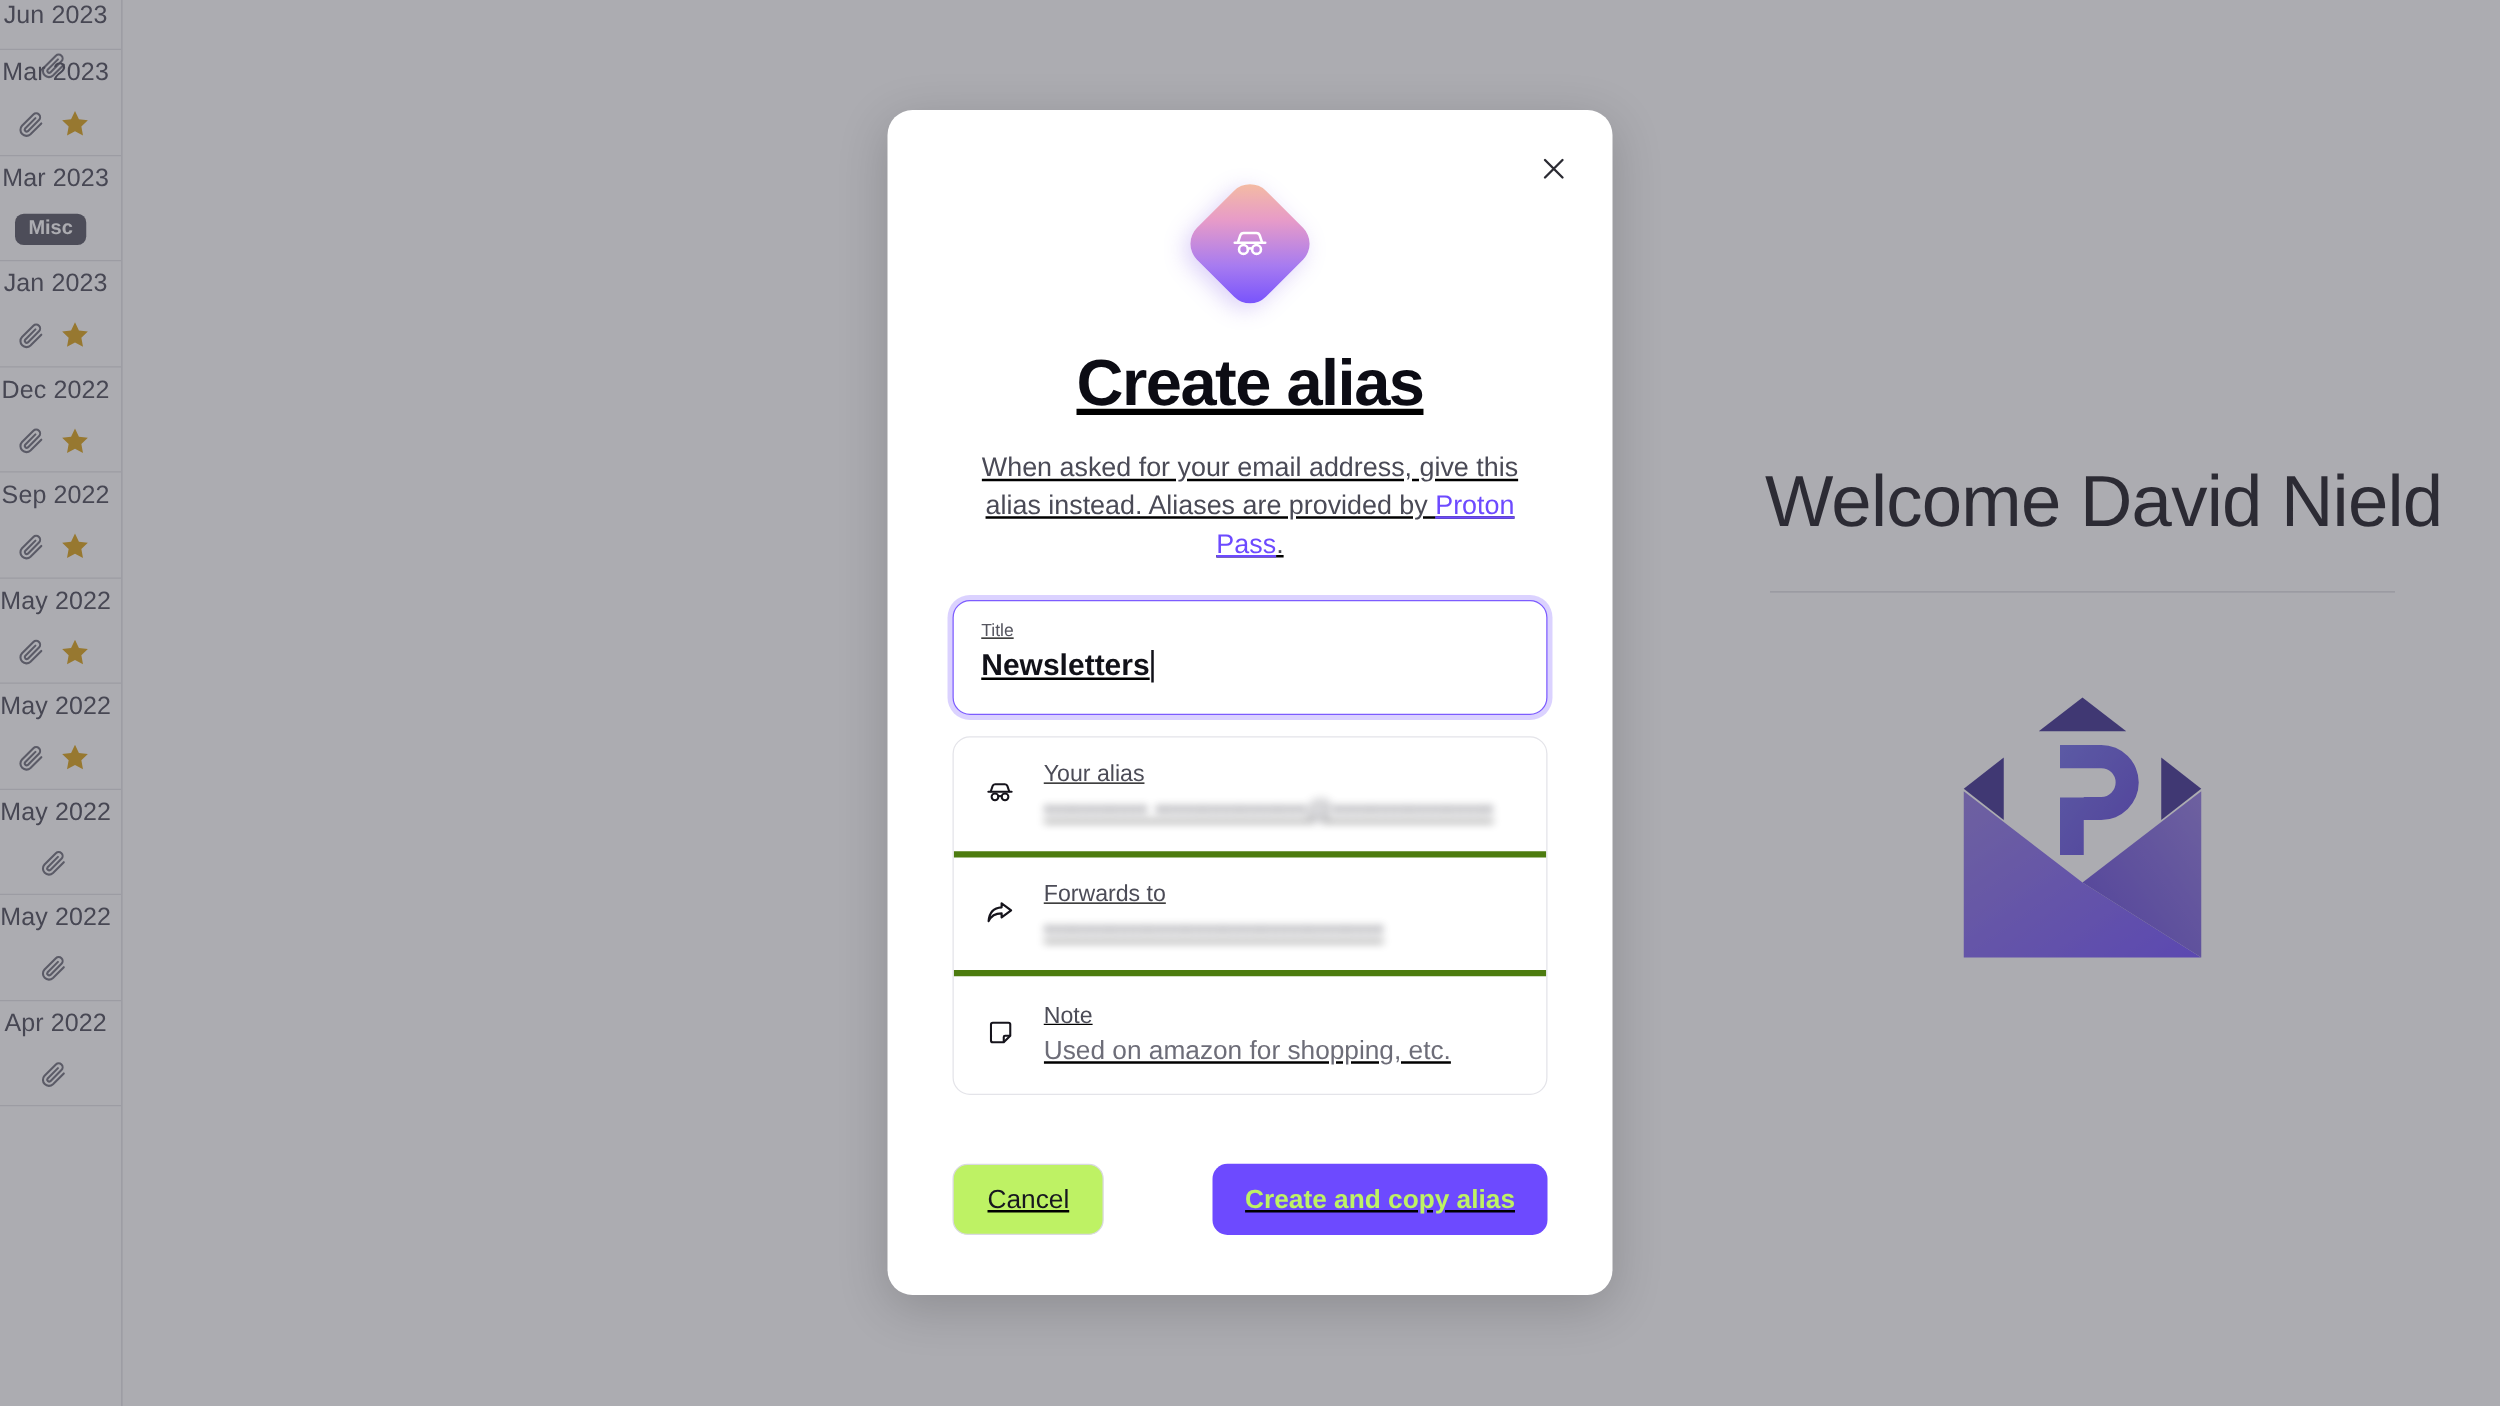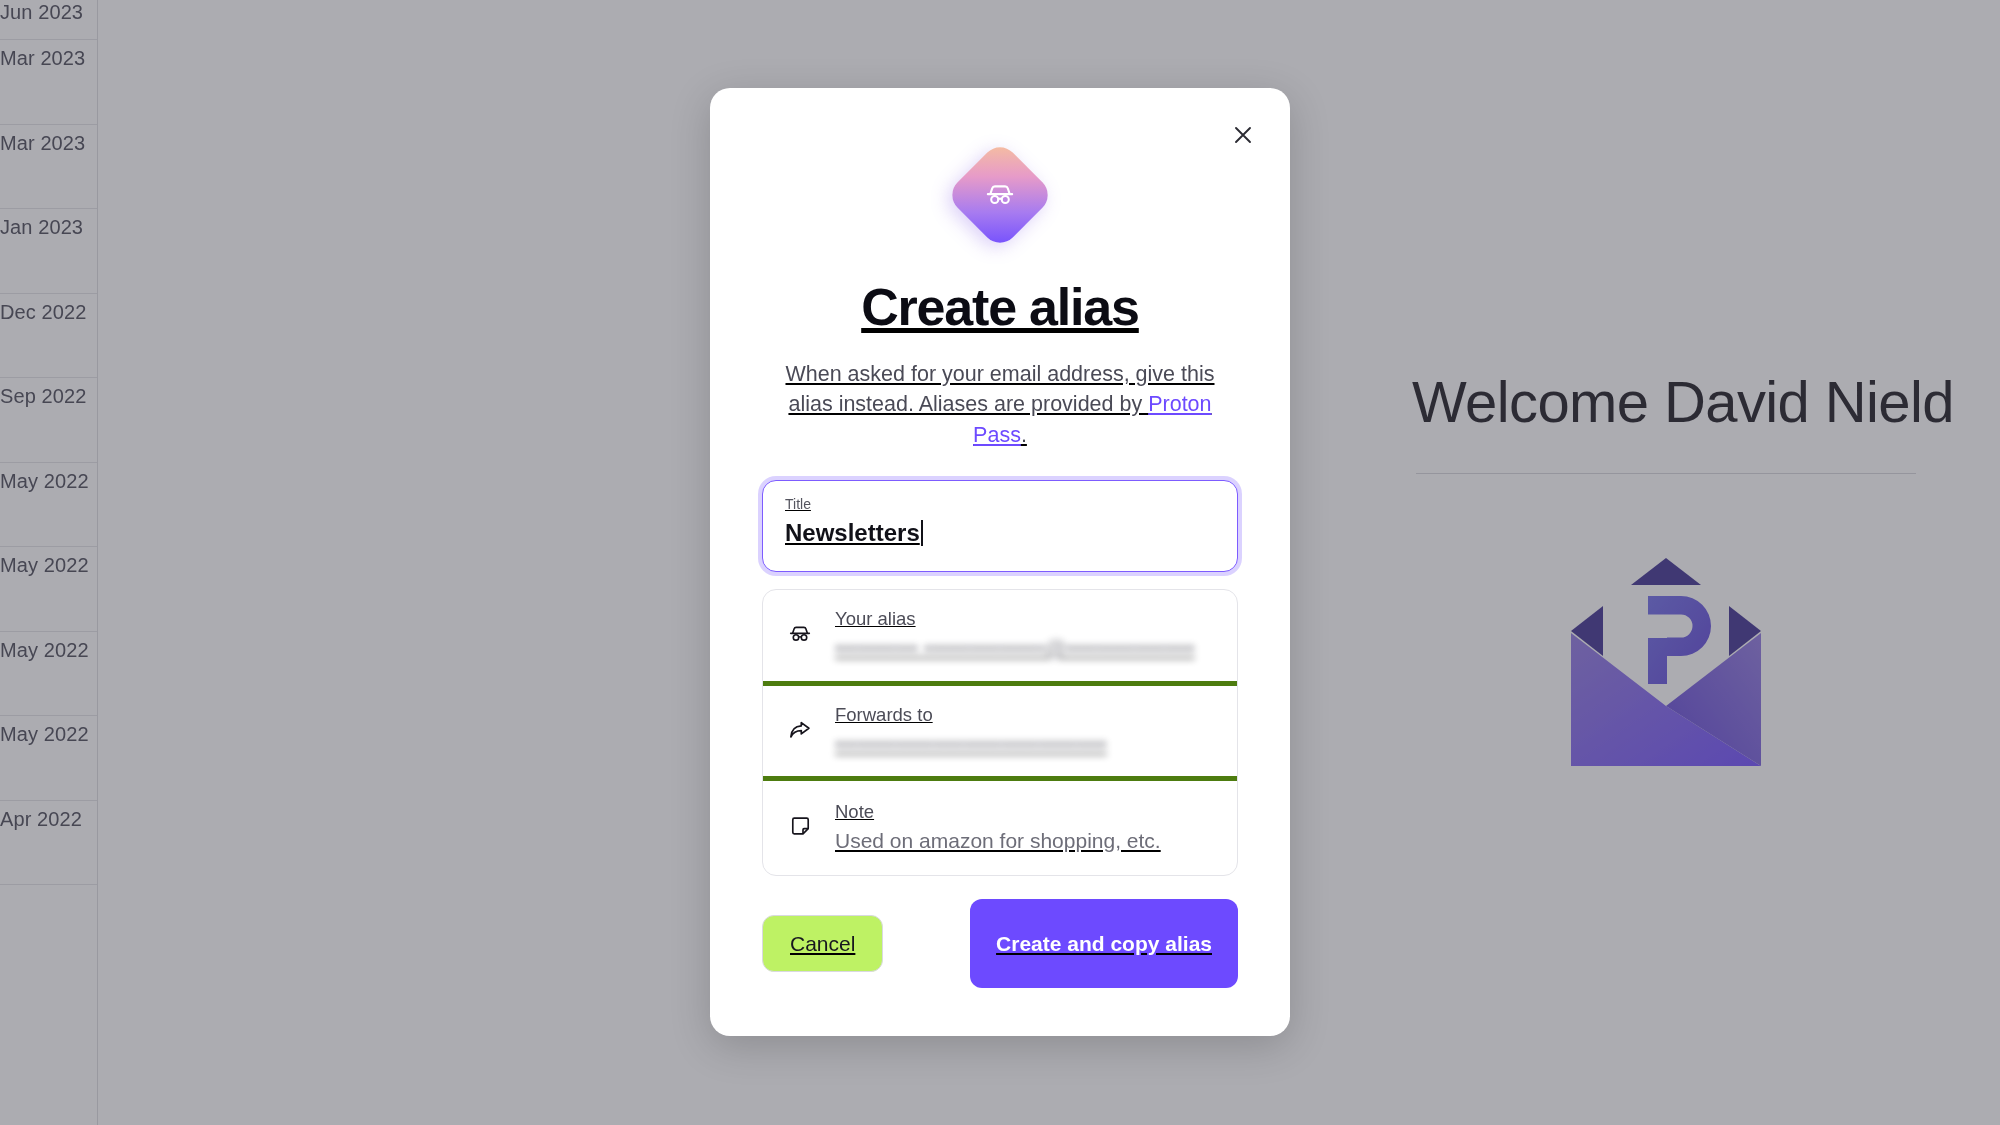--- a/index.html
+++ b/index.html
@@ -34,22 +34,22 @@
     border-right: 1px solid #dcdce0;
     background: #ffffff;
     overflow: hidden;
   }
 
   .conv-row {
     height: 84.5px;
     border-bottom: 1px solid #e2e2e6;
     padding: 6px 8px 0 0;
     display: flex;
-    flex-direction: row;
-    align-items: flex-start;
+    flex-direction: column;
+    align-items: center;
     justify-content: flex-start;
     gap: 16px;
   }
   .conv-row:first-child { height: 40px; padding-top: 0; }
 
   .conv-date {
     font-size: 20px;
     color: #474755;
     white-space: nowrap;
     line-height: 24px;
@@ -306,23 +306,23 @@
   }
   .btn-cancel {
     background: #bef264;
     border: 1px solid #d9d9e0;
     color: #17171f;
     padding: 17px 27px;
   }
   .btn-primary {
     background: #6d4aff;
     border: none;
-    color: #ffffff;
+    color: #bef264;
     font-weight: bold;
-    padding: 34px 26px;
+    padding: 18px 26px;
   }
 </style>
 </head>
 <body>
 
 <div id="app">
 
   <div class="app-bg">
 
     <div class="conv-list" id="conv-list">

